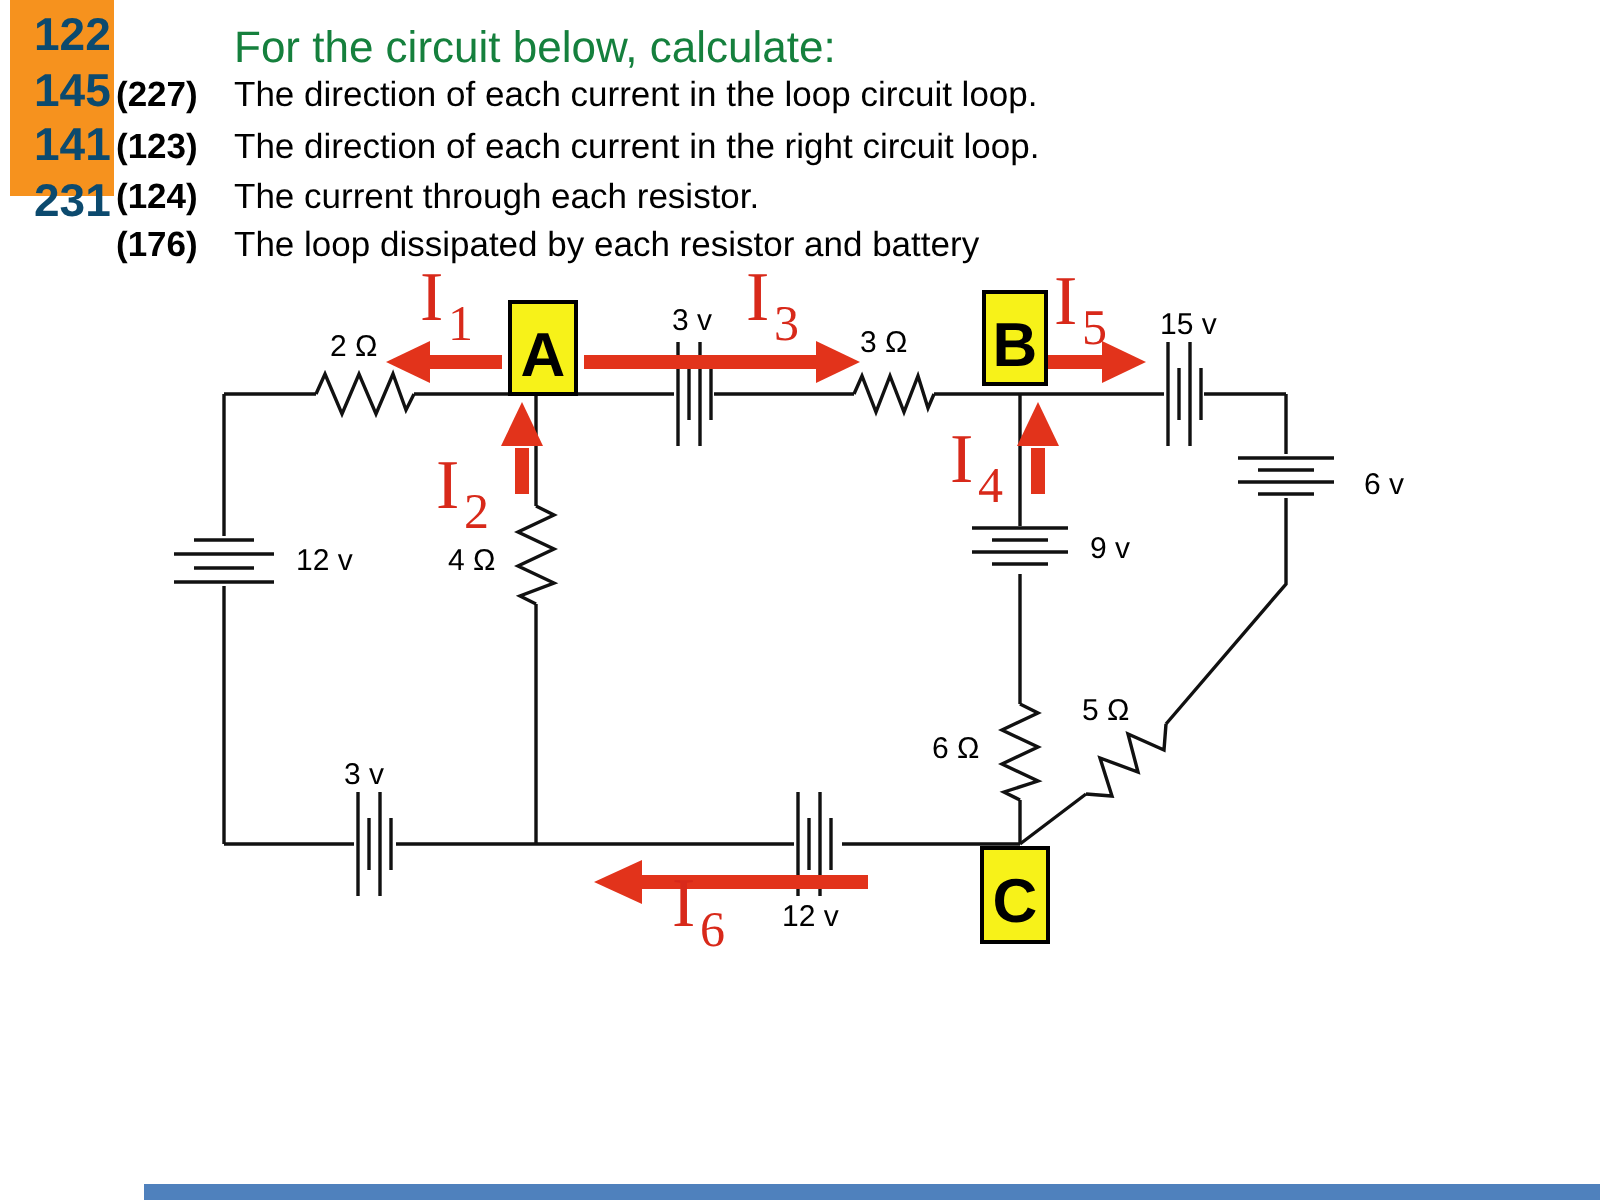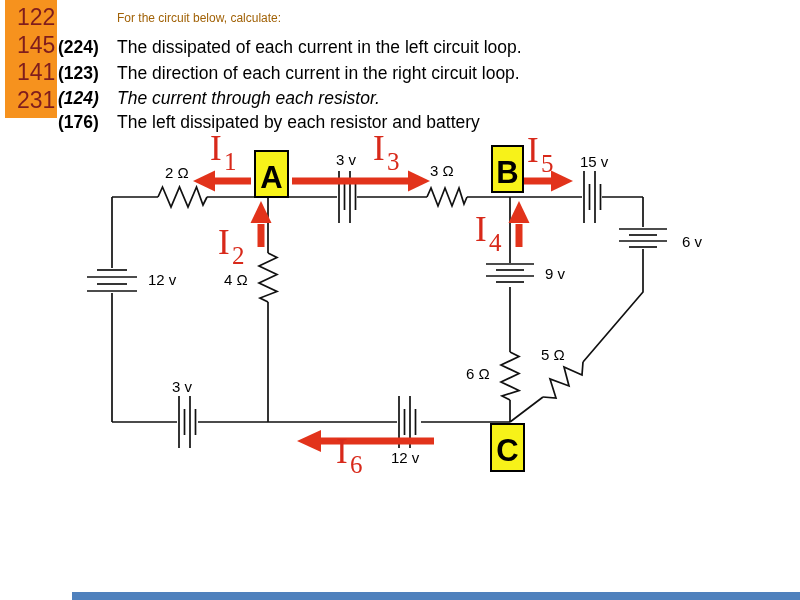--- a/index.html
+++ b/index.html
@@ -1,31 +1,31 @@
 <!DOCTYPE html>
 <html><head>
 <meta charset="utf-8">
 <style>
   html,body { margin:0; padding:0; }
   body {
     width:800px; height:600px; position:relative; overflow:hidden;
     background:#ffffff; font-family:"Liberation Sans", sans-serif;
   }
   .sidebar {
-    position:absolute; left:5px; top:0; width:52px; height:118px;
-    background:#f6921e; color:#7f1d1d; box-sizing:border-box;
-    padding:4px 0 0 12px; font-weight:normal; font-size:23px; line-height:27.5px;
+    position:absolute; left:5px; top:0; width:52px; height:98px;
+    background:#f6921e; color:#0c4a6e; box-sizing:border-box;
+    padding:4px 0 0 12px; font-weight:bold; font-size:23px; line-height:27.5px;
   }
   .title {
-    position:absolute; left:117px; top:11px; font-size:12px; color:#a16207;
+    position:absolute; left:117px; top:11px; font-size:22px; color:#15803d;
     white-space:nowrap;
   }
   .q { position:absolute; left:58px; font-size:17.5px; color:#000; white-space:nowrap; }
   .q .num { font-weight:bold; display:inline-block; width:59px; }
-  .q1 { top:37px; } .q2 { top:63px; } .q3 { top:88px;font-style:italic; } .q4 { top:112px; }
+  .q1 { top:37px; } .q2 { top:63px; } .q3 { top:88px; } .q4 { top:112px; }
   svg.circuit { position:absolute; left:0; top:0; }
   .wire { stroke:#111111; stroke-width:1.7; fill:none; stroke-linecap:butt; }
   .plate-t { stroke:#111111; stroke-width:1.7; }
   .clabel { font-family:"Liberation Sans", sans-serif; font-size:15px; fill:#000000; }
   .nodebox { fill:#f7f219; stroke:#000000; stroke-width:2; }
   .nodeletter { font-family:"Liberation Sans", sans-serif; font-size:31px; font-weight:bold; fill:#000000; text-anchor:middle; }
   .ilabel { font-family:"Liberation Serif", serif; font-size:35px; fill:#d8291a; }
   .isub   { font-family:"Liberation Serif", serif; font-size:25px; fill:#d8291a; }
   .ashaft { stroke:#e2331b; stroke-width:7; fill:none; }
   .ahead  { fill:#e2331b; stroke:none; }
@@ -39,30 +39,30 @@
 
 <div class="sidebar">
   <div>122</div>
   <div>145</div>
   <div>141</div>
   <div>231</div>
 </div>
 
 <div class="title">For the circuit below, calculate:</div>
 <div class="q q1">
-  <span class="num">(224)</span><span>The dissipated of each current in the left circuit loop.</span>
+  <span class="num">(227)</span><span>The direction of each current in the loop circuit loop.</span>
 </div>
 <div class="q q2">
   <span class="num">(123)</span><span>The direction of each current in the right circuit loop.</span>
 </div>
 <div class="q q3">
   <span class="num">(124)</span><span>The current through each resistor.</span>
 </div>
 <div class="q q4">
-  <span class="num">(176)</span><span>The left dissipated by each resistor and battery</span>
+  <span class="num">(176)</span><span>The loop dissipated by each resistor and battery</span>
 </div>
 
 <svg class="circuit" width="800" height="600" viewBox="0 0 800 600">
 
   <g>
 
     <path class="wire" d="M112,197 H158 M207,197 H337 M357,197 H427 M467,197 H582 M602,197 H643"></path>
 
     <path class="wire" d="M112,197 V268 M112,293 V422"></path>
 

